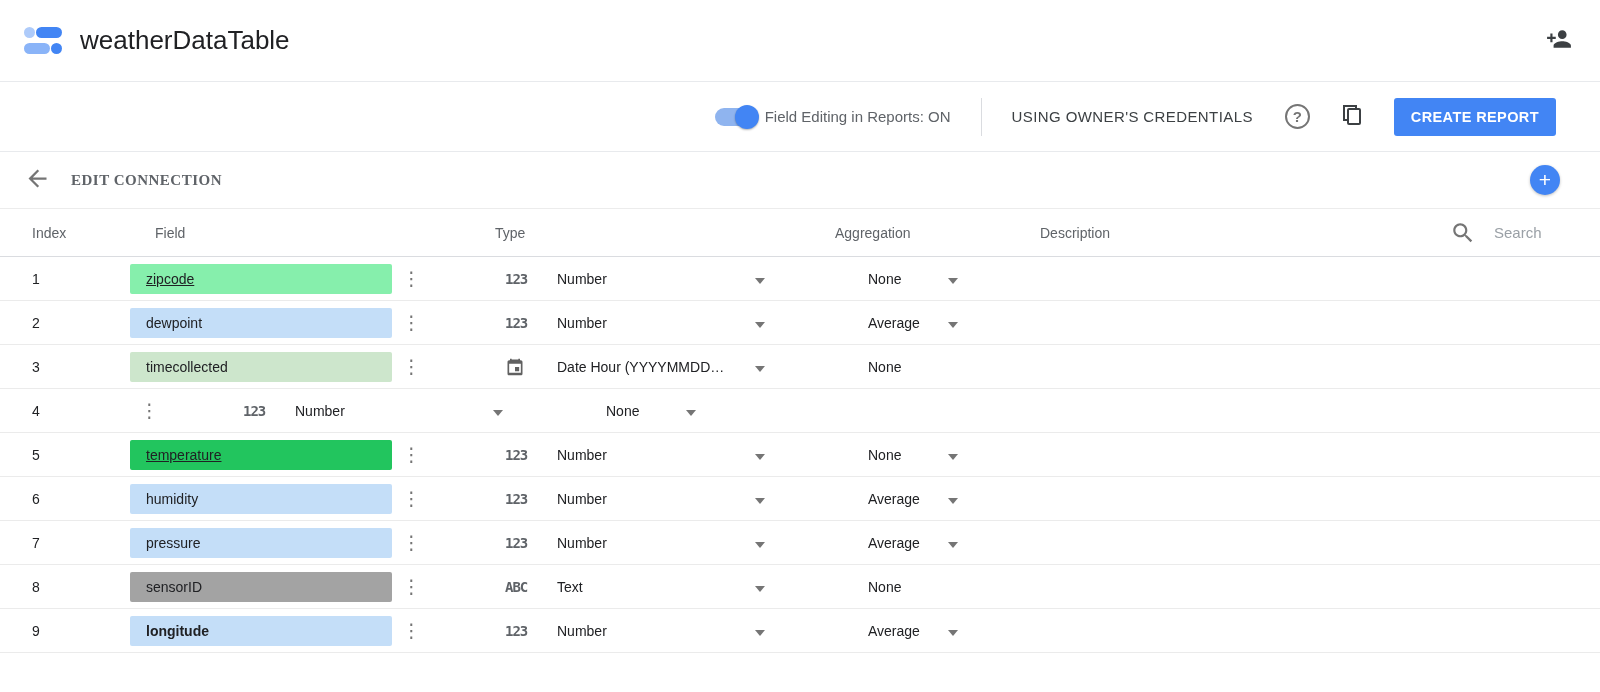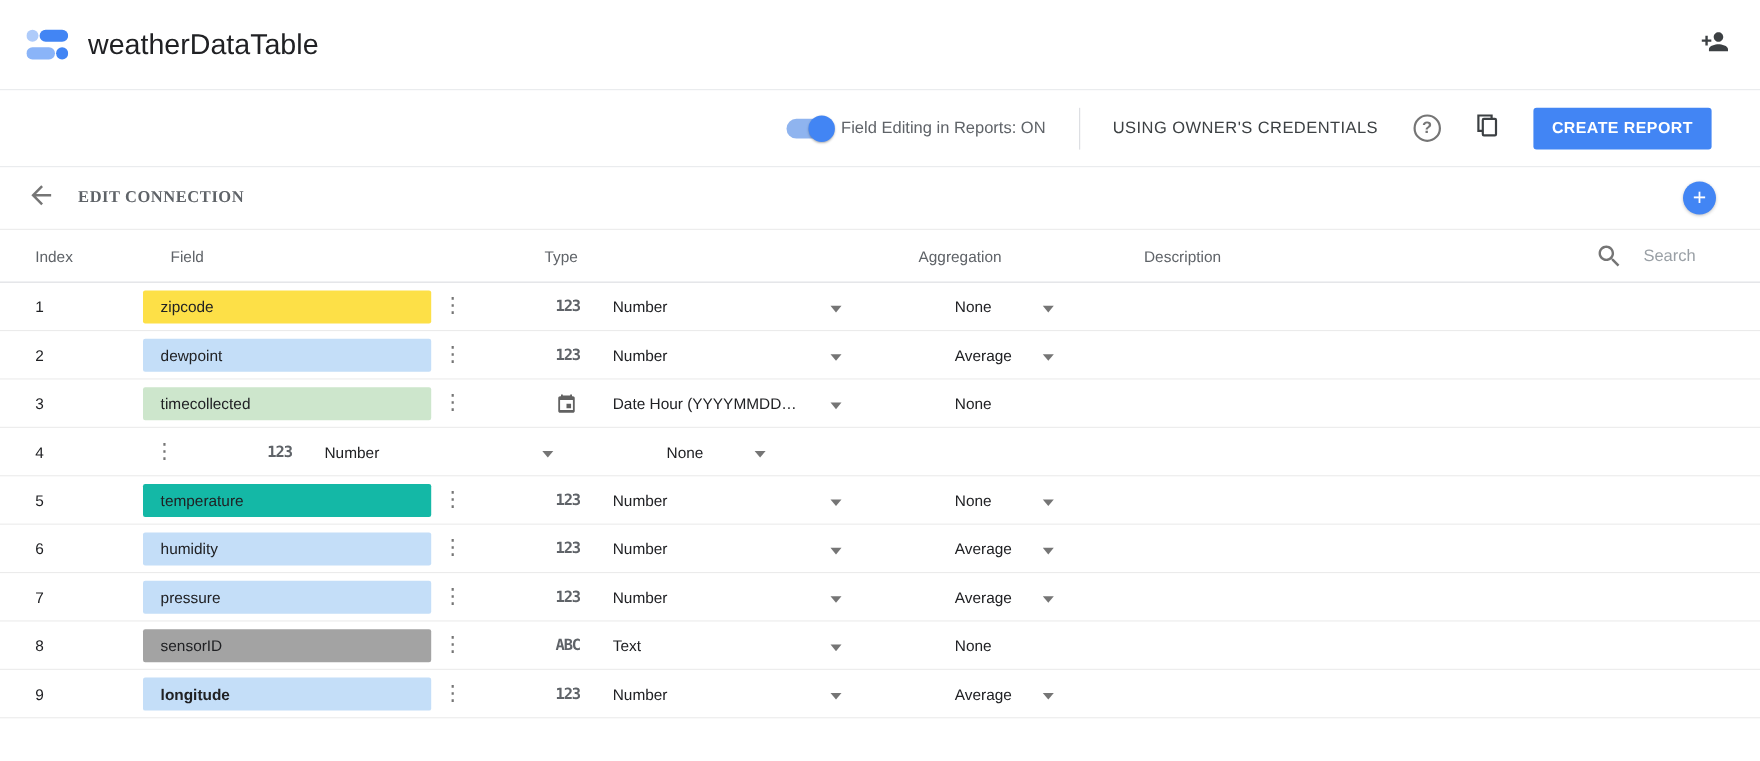--- a/index.html
+++ b/index.html
@@ -149,21 +149,21 @@
       </svg>
     </span>
     <input class="search-input" placeholder="Search" style="">
   </div>
 </div>
 
 <div id="table-body">
   <div class="trow">
     <div class="c-index">1</div>
     <div class="c-chip-wrap">
-      <div class="chip" style="background: #fde047;">zipcode</div>
+      <div class="chip" style="background: #86efac; text-decoration: underline;">zipcode</div>
     </div>
     <div class="c-dots">⋮</div>
     <div class="c-spacer1"></div>
     <div class="c-type-icon">123</div>
     <div class="c-type-label">Number</div>
     <div class="c-type-arrow"><span class="tri"></span></div>
     <div class="c-spacer2"></div>
     <div class="c-agg-label">None</div>
     <div class="c-agg-arrow"><span class="tri"></span></div>
     <div class="c-desc"></div>
@@ -214,21 +214,21 @@
     <div class="c-type-arrow"><span class="tri"></span></div>
     <div class="c-spacer2"></div>
     <div class="c-agg-label">None</div>
     <div class="c-agg-arrow"><span class="tri"></span></div>
     <div class="c-desc"></div>
   </div>
 
   <div class="trow">
     <div class="c-index">5</div>
     <div class="c-chip-wrap">
-      <div class="chip" style="background: #14b8a6;">temperature</div>
+      <div class="chip" style="background: #22c55e; text-decoration: underline;">temperature</div>
     </div>
     <div class="c-dots">⋮</div>
     <div class="c-spacer1"></div>
     <div class="c-type-icon">123</div>
     <div class="c-type-label">Number</div>
     <div class="c-type-arrow"><span class="tri"></span></div>
     <div class="c-spacer2"></div>
     <div class="c-agg-label">None</div>
     <div class="c-agg-arrow"><span class="tri"></span></div>
     <div class="c-desc"></div>

